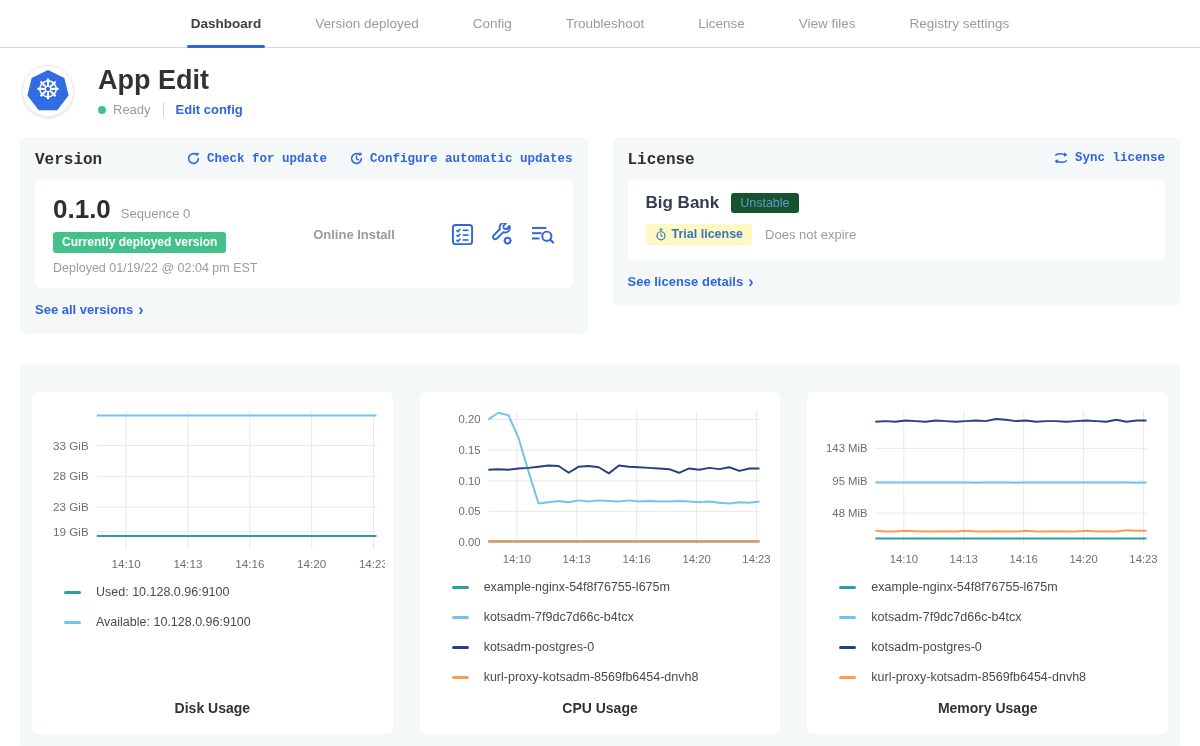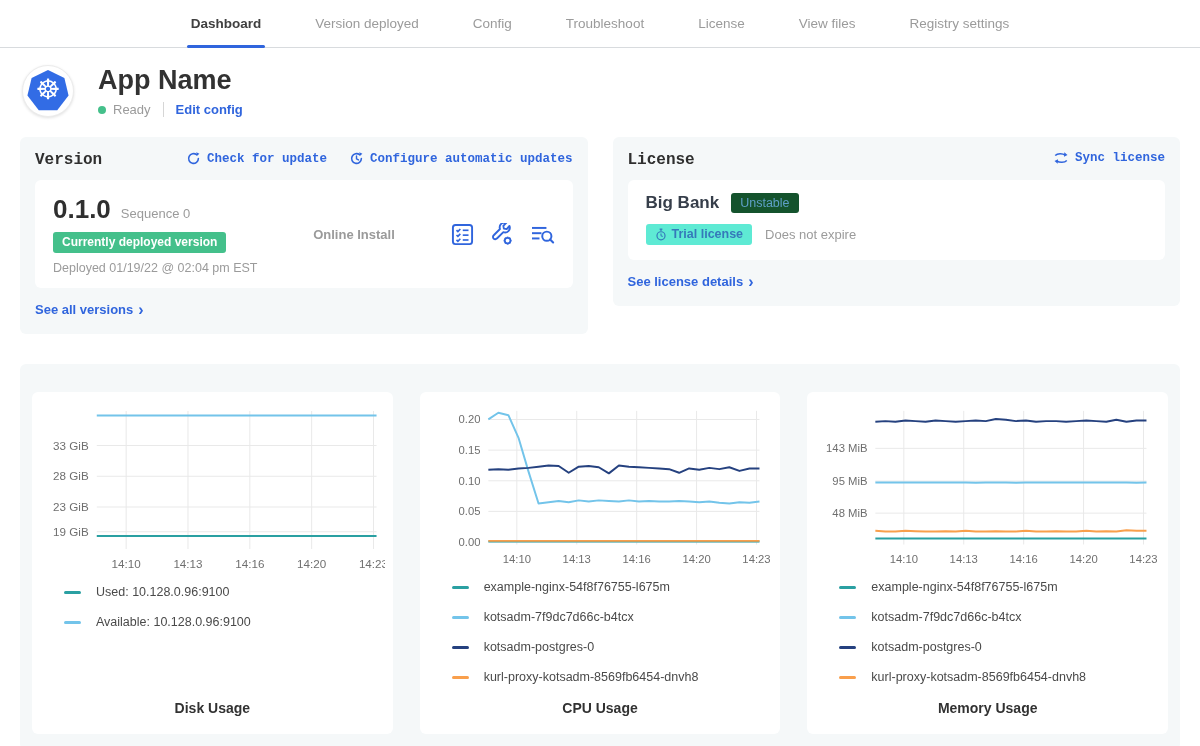--- a/index.html
+++ b/index.html
@@ -76,21 +76,21 @@
 
   
   .license-inner { padding:13px 18px 15px; }
   .lic-row1 { display:flex; align-items:center; gap:12px; }
   .lic-name { font-size:17px; font-weight:bold; color:#363e4a; }
   .channel-badge {
     background:#14532d; color:#5e9fc7; font-size:12.5px; padding:3px 9px; border-radius:3px;
   }
   .lic-row2 { display:flex; align-items:center; gap:13px; margin-top:11px; }
   .trial-badge {
-    background:#5eead4; color:#3579ba; font-size:12.5px; font-weight:bold;
+    background:#fef9c3; color:#3579ba; font-size:12.5px; font-weight:bold;
     padding:3px 9px 4px; border-radius:3px; display:inline-flex; align-items:center; gap:5px;
   }
   .lic-expiry { font-size:13px; color:#9b9b9b; }
 
   
   .monitoring { margin:30px 20px 8px; background:#f5f8f9; border-radius:6px; padding:14px 12px 16px; }
   .charts-row { display:flex; gap:27px; margin-top:14px; }
   .chart-card {
     flex:1; background:#fff; border-radius:6px; padding:13px 8px 14px;
     height:342px; display:flex; flex-direction:column;
@@ -118,21 +118,21 @@
     <div class="tab">Registry settings</div>
   </nav>
 
 <header class="app-header">
   <div class="logo-circle">
     <div class="hept">
       <span class="wheel">☸</span>
     </div>
   </div>
   <div>
-    <h1 class="app-title">App Name</h1>
+    <h1 class="app-title">App Edit</h1>
     <div class="status-row">
       <span class="status-dot"></span>
       <span class="status-text">Ready</span>
       <span class="status-sep"></span>
       <a class="link">Edit config</a>
     </div>
   </div>
 </header>
 
 <div class="cards-row">

